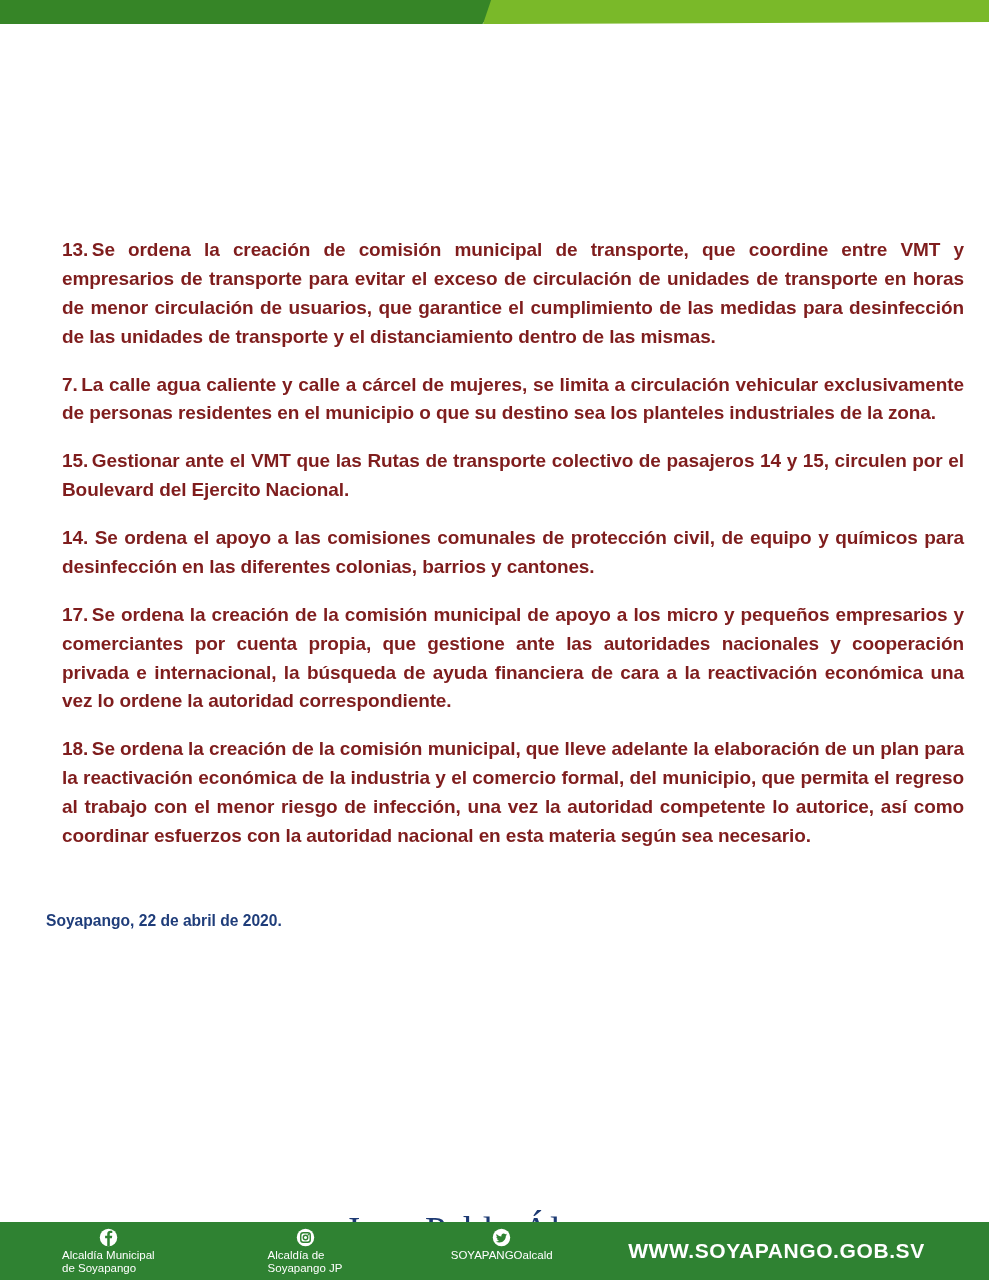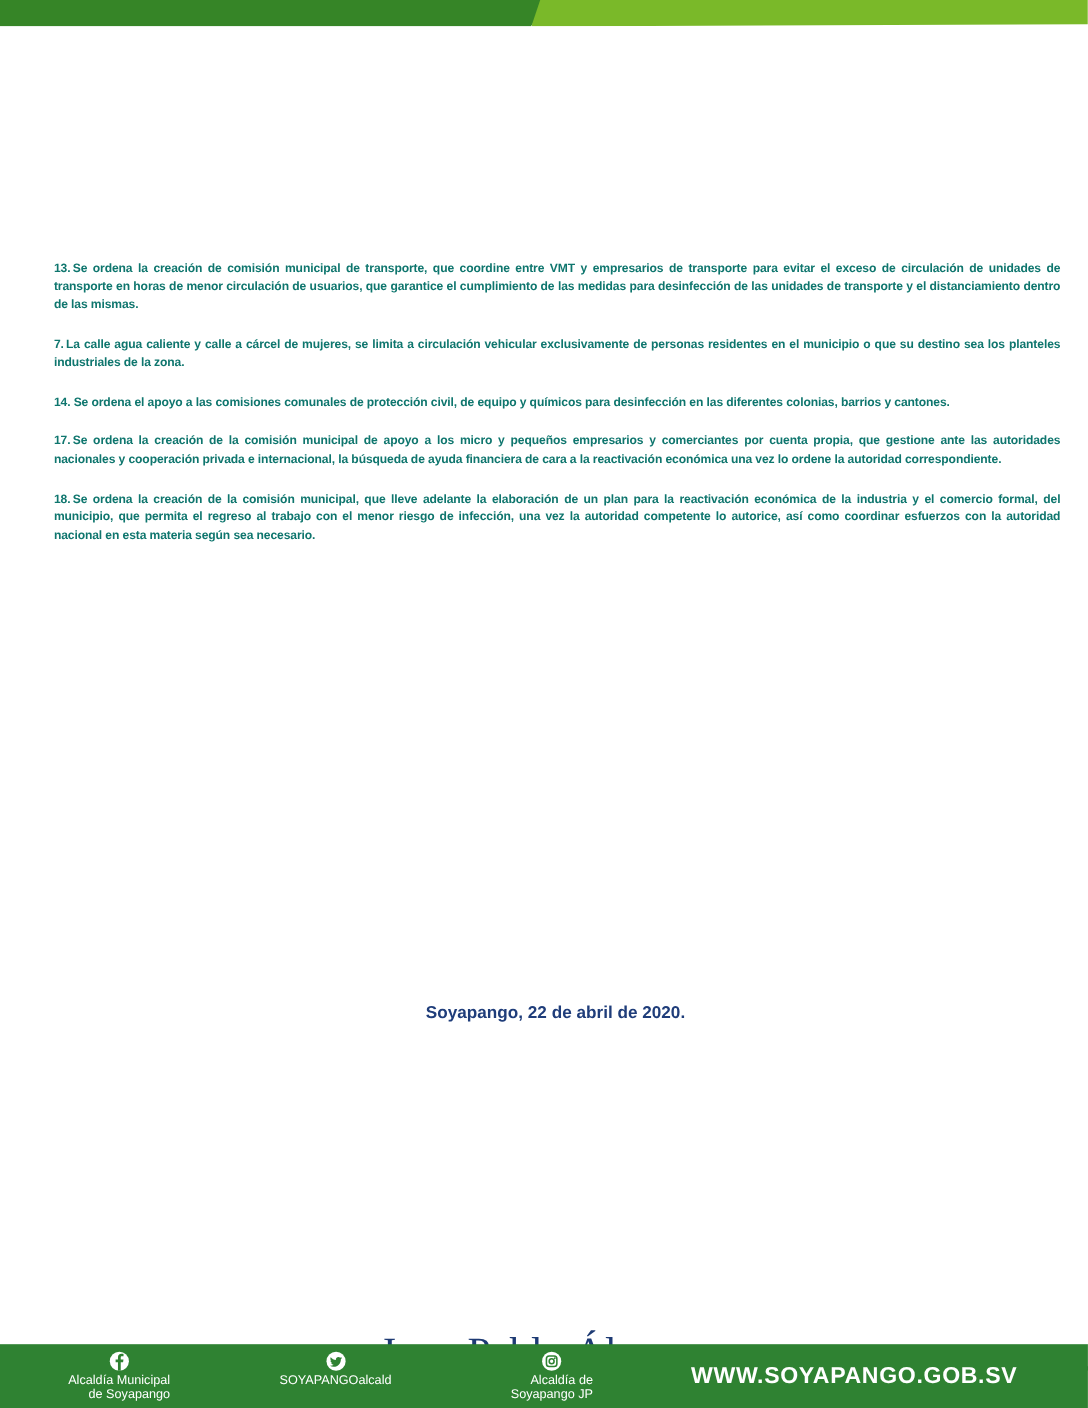--- a/index.html
+++ b/index.html
@@ -48,37 +48,37 @@
   }
 
   
   .doc-body {
     position: absolute;
     left: 46px;
     top: 236px;
     width: 918px;
   }
   .clause {
-    color: #0f766e;
+    color: #7f1d1d;
     font-family: "Liberation Sans", sans-serif;
     font-weight: bold;
-    font-size: 11px;
+    font-size: 19px;
     line-height: 1.52;
     text-align: justify;
-    margin: 0 0 19px 3px;
+    margin: 0 0 19px 16px;
     letter-spacing: -0.1px;
   }
   .clause:last-child { margin-bottom: 0; }
 
   .date-line {
     position: absolute;
     left: 46px;
     top: 912px;
     width: 918px;
-    text-align: center;
+    text-align: left;
     color: #1f3d7a;
     font-family: "Liberation Sans", sans-serif;
     font-weight: bold;
     font-size: 15.6px;
   }
 
   
   .sign-block {
     position: absolute;
     left: 0;
@@ -155,21 +155,21 @@
     width: 19px;
     height: 19px;
     margin-bottom: 2px;
   }
   .social-icon svg { display: block; width: 19px; height: 19px; }
   .social-label {
     color: #ffffff;
     font-family: "Liberation Sans", sans-serif;
     font-size: 11.5px;
     line-height: 13px;
-    text-align: right;
+    text-align: left;
     white-space: pre-line;
   }
   .website {
     flex: 1 1 auto;
     text-align: center;
     color: #ffffff;
     font-family: "Liberation Sans", sans-serif;
     font-weight: bold;
     font-size: 21px;
     letter-spacing: 0.6px;
@@ -182,20 +182,21 @@
 <div id="page">
 
   <div class="header-band">
     <div class="header-dark"></div>
     <div class="header-light"></div>
   </div>
 
   <div class="doc-body">
     <p class="clause">13. Se ordena la creación de comisión municipal de transporte, que coordine entre VMT y empresarios de transporte para evitar el exceso de circulación de unidades de transporte en horas de menor circulación de usuarios, que garantice el cumplimiento de las medidas para desinfección de las unidades de transporte y el distanciamiento dentro de las mismas.</p>
     <p class="clause">7. La calle agua caliente y calle a cárcel de mujeres, se limita a circulación vehicular exclusivamente de personas residentes en el municipio o que su destino sea los planteles industriales de la zona.</p>
+    <p class="clause">15. Gestionar ante el VMT que las  Rutas de transporte colectivo de pasajeros 14 y 15, circulen por el Boulevard del Ejercito Nacional.</p>
     <p class="clause">14.  Se ordena el apoyo a las comisiones comunales de protección civil, de equipo y químicos para desinfección en las diferentes colonias, barrios y cantones.</p>
     <p class="clause">17. Se ordena la creación de la comisión municipal de apoyo a los micro y pequeños empresarios y comerciantes por cuenta propia, que gestione ante las autoridades nacionales y cooperación privada e internacional, la búsqueda de ayuda financiera de cara a la reactivación económica una vez lo ordene la autoridad correspondiente.</p>
     <p class="clause">18. Se ordena la creación de la comisión municipal, que lleve adelante la elaboración de un plan para la reactivación económica de la industria y el comercio formal, del municipio,  que permita el regreso al trabajo con el menor riesgo de infección, una vez la autoridad competente lo autorice, así como coordinar esfuerzos con la autoridad nacional en esta materia según sea necesario.</p>
   </div>
 
   <div class="date-line">Soyapango, 22 de abril de 2020.</div>
 
   <div class="sign-block">
     <div class="rule-left"></div>
     <div class="rule-right"></div>
@@ -208,42 +209,42 @@
 
       <div class="social">
         <span class="social-icon">
           <svg viewBox="0 0 24 24" aria-hidden="true">
             <circle cx="12" cy="12" r="11" fill="#ffffff"></circle>
             <path d="M13.6 23V13.1h2.7l.4-3.2h-3.1V7.9c0-.9.3-1.5 1.6-1.5h1.6V3.6c-.3 0-1.3-.1-2.4-.1-2.4 0-4 1.5-4 4.1v2.3H7.7v3.2h2.7V23z" fill="#2f8232"></path>
           </svg>
         </span>
         <span class="social-label">Alcaldía Municipal
 de Soyapango</span>
-      </div>
-
-      <div class="social">
-        <span class="social-icon">
-          <svg viewBox="0 0 24 24" aria-hidden="true">
-            <circle cx="12" cy="12" r="11" fill="#ffffff"></circle>
-            <path d="M19 8.3c-.5.2-1 .4-1.6.5.6-.4 1-.9 1.2-1.6-.5.3-1.1.6-1.8.7-.5-.6-1.3-.9-2.1-.9-1.6 0-2.9 1.3-2.9 2.9 0 .2 0 .5.1.7-2.4-.1-4.6-1.3-6-3.1-.3.4-.4.9-.4 1.5 0 1 .5 1.9 1.3 2.4-.5 0-.9-.1-1.3-.4 0 1.4 1 2.6 2.3 2.9-.2.1-.5.1-.8.1-.2 0-.4 0-.5-.1.4 1.2 1.4 2 2.7 2-1 .8-2.2 1.2-3.6 1.2h-.7c1.3.8 2.8 1.3 4.4 1.3 5.3 0 8.2-4.4 8.2-8.2v-.4c.6-.4 1.1-.9 1.5-1.5z" fill="#2f8232"></path>
-          </svg>
-        </span>
-        <span class="social-label">SOYAPANGOalcald</span>
       </div>
 
       <div class="social">
         <span class="social-icon">
           <svg viewBox="0 0 24 24" aria-hidden="true">
             <circle cx="12" cy="12" r="11" fill="#ffffff"></circle>
             <rect x="6" y="6" width="12" height="12" rx="3.2" ry="3.2" fill="none" stroke="#2f8232" stroke-width="1.8"></rect>
             <circle cx="12" cy="12" r="2.8" fill="none" stroke="#2f8232" stroke-width="1.8"></circle>
             <circle cx="15.6" cy="8.5" r="1" fill="#2f8232"></circle>
           </svg>
         </span>
         <span class="social-label">Alcaldía de
 Soyapango JP</span>
       </div>
 
+      <div class="social">
+        <span class="social-icon">
+          <svg viewBox="0 0 24 24" aria-hidden="true">
+            <circle cx="12" cy="12" r="11" fill="#ffffff"></circle>
+            <path d="M19 8.3c-.5.2-1 .4-1.6.5.6-.4 1-.9 1.2-1.6-.5.3-1.1.6-1.8.7-.5-.6-1.3-.9-2.1-.9-1.6 0-2.9 1.3-2.9 2.9 0 .2 0 .5.1.7-2.4-.1-4.6-1.3-6-3.1-.3.4-.4.9-.4 1.5 0 1 .5 1.9 1.3 2.4-.5 0-.9-.1-1.3-.4 0 1.4 1 2.6 2.3 2.9-.2.1-.5.1-.8.1-.2 0-.4 0-.5-.1.4 1.2 1.4 2 2.7 2-1 .8-2.2 1.2-3.6 1.2h-.7c1.3.8 2.8 1.3 4.4 1.3 5.3 0 8.2-4.4 8.2-8.2v-.4c.6-.4 1.1-.9 1.5-1.5z" fill="#2f8232"></path>
+          </svg>
+        </span>
+        <span class="social-label">SOYAPANGOalcald</span>
+      </div>
+
     </div>
     <div class="website">WWW.SOYAPANGO.GOB.SV</div>
   </div>
 
 </div>
 
 </body></html>

